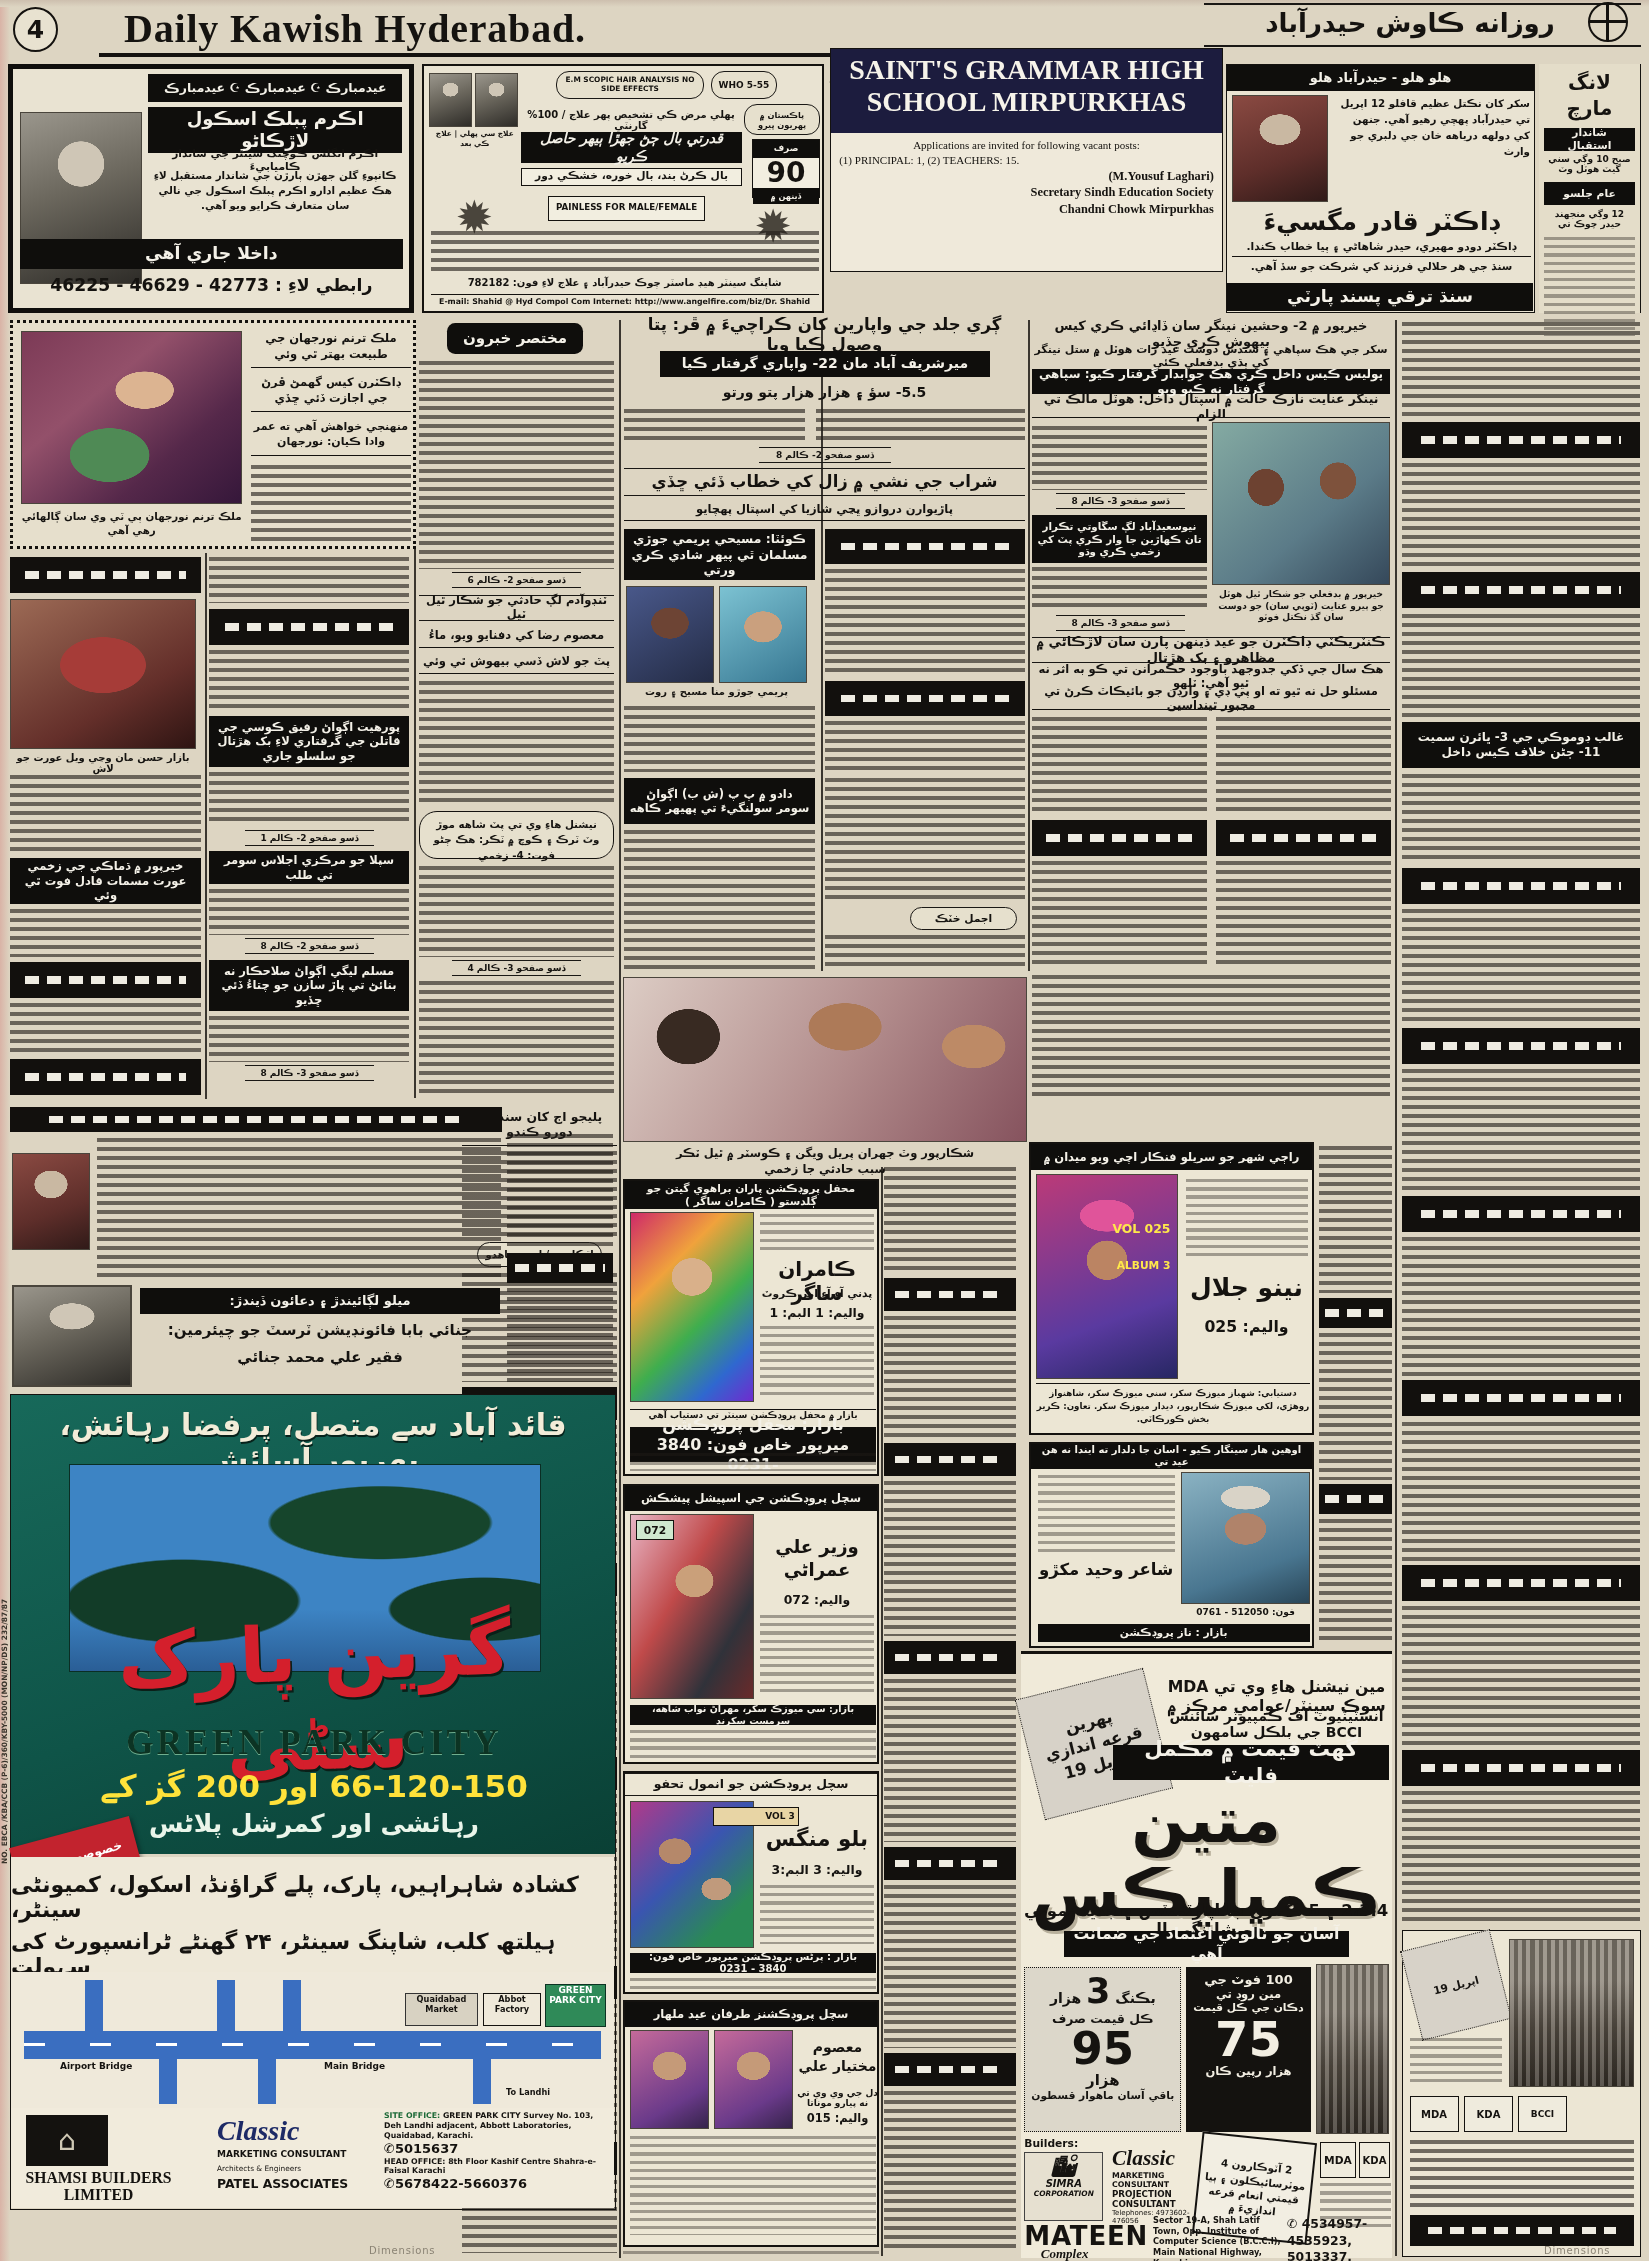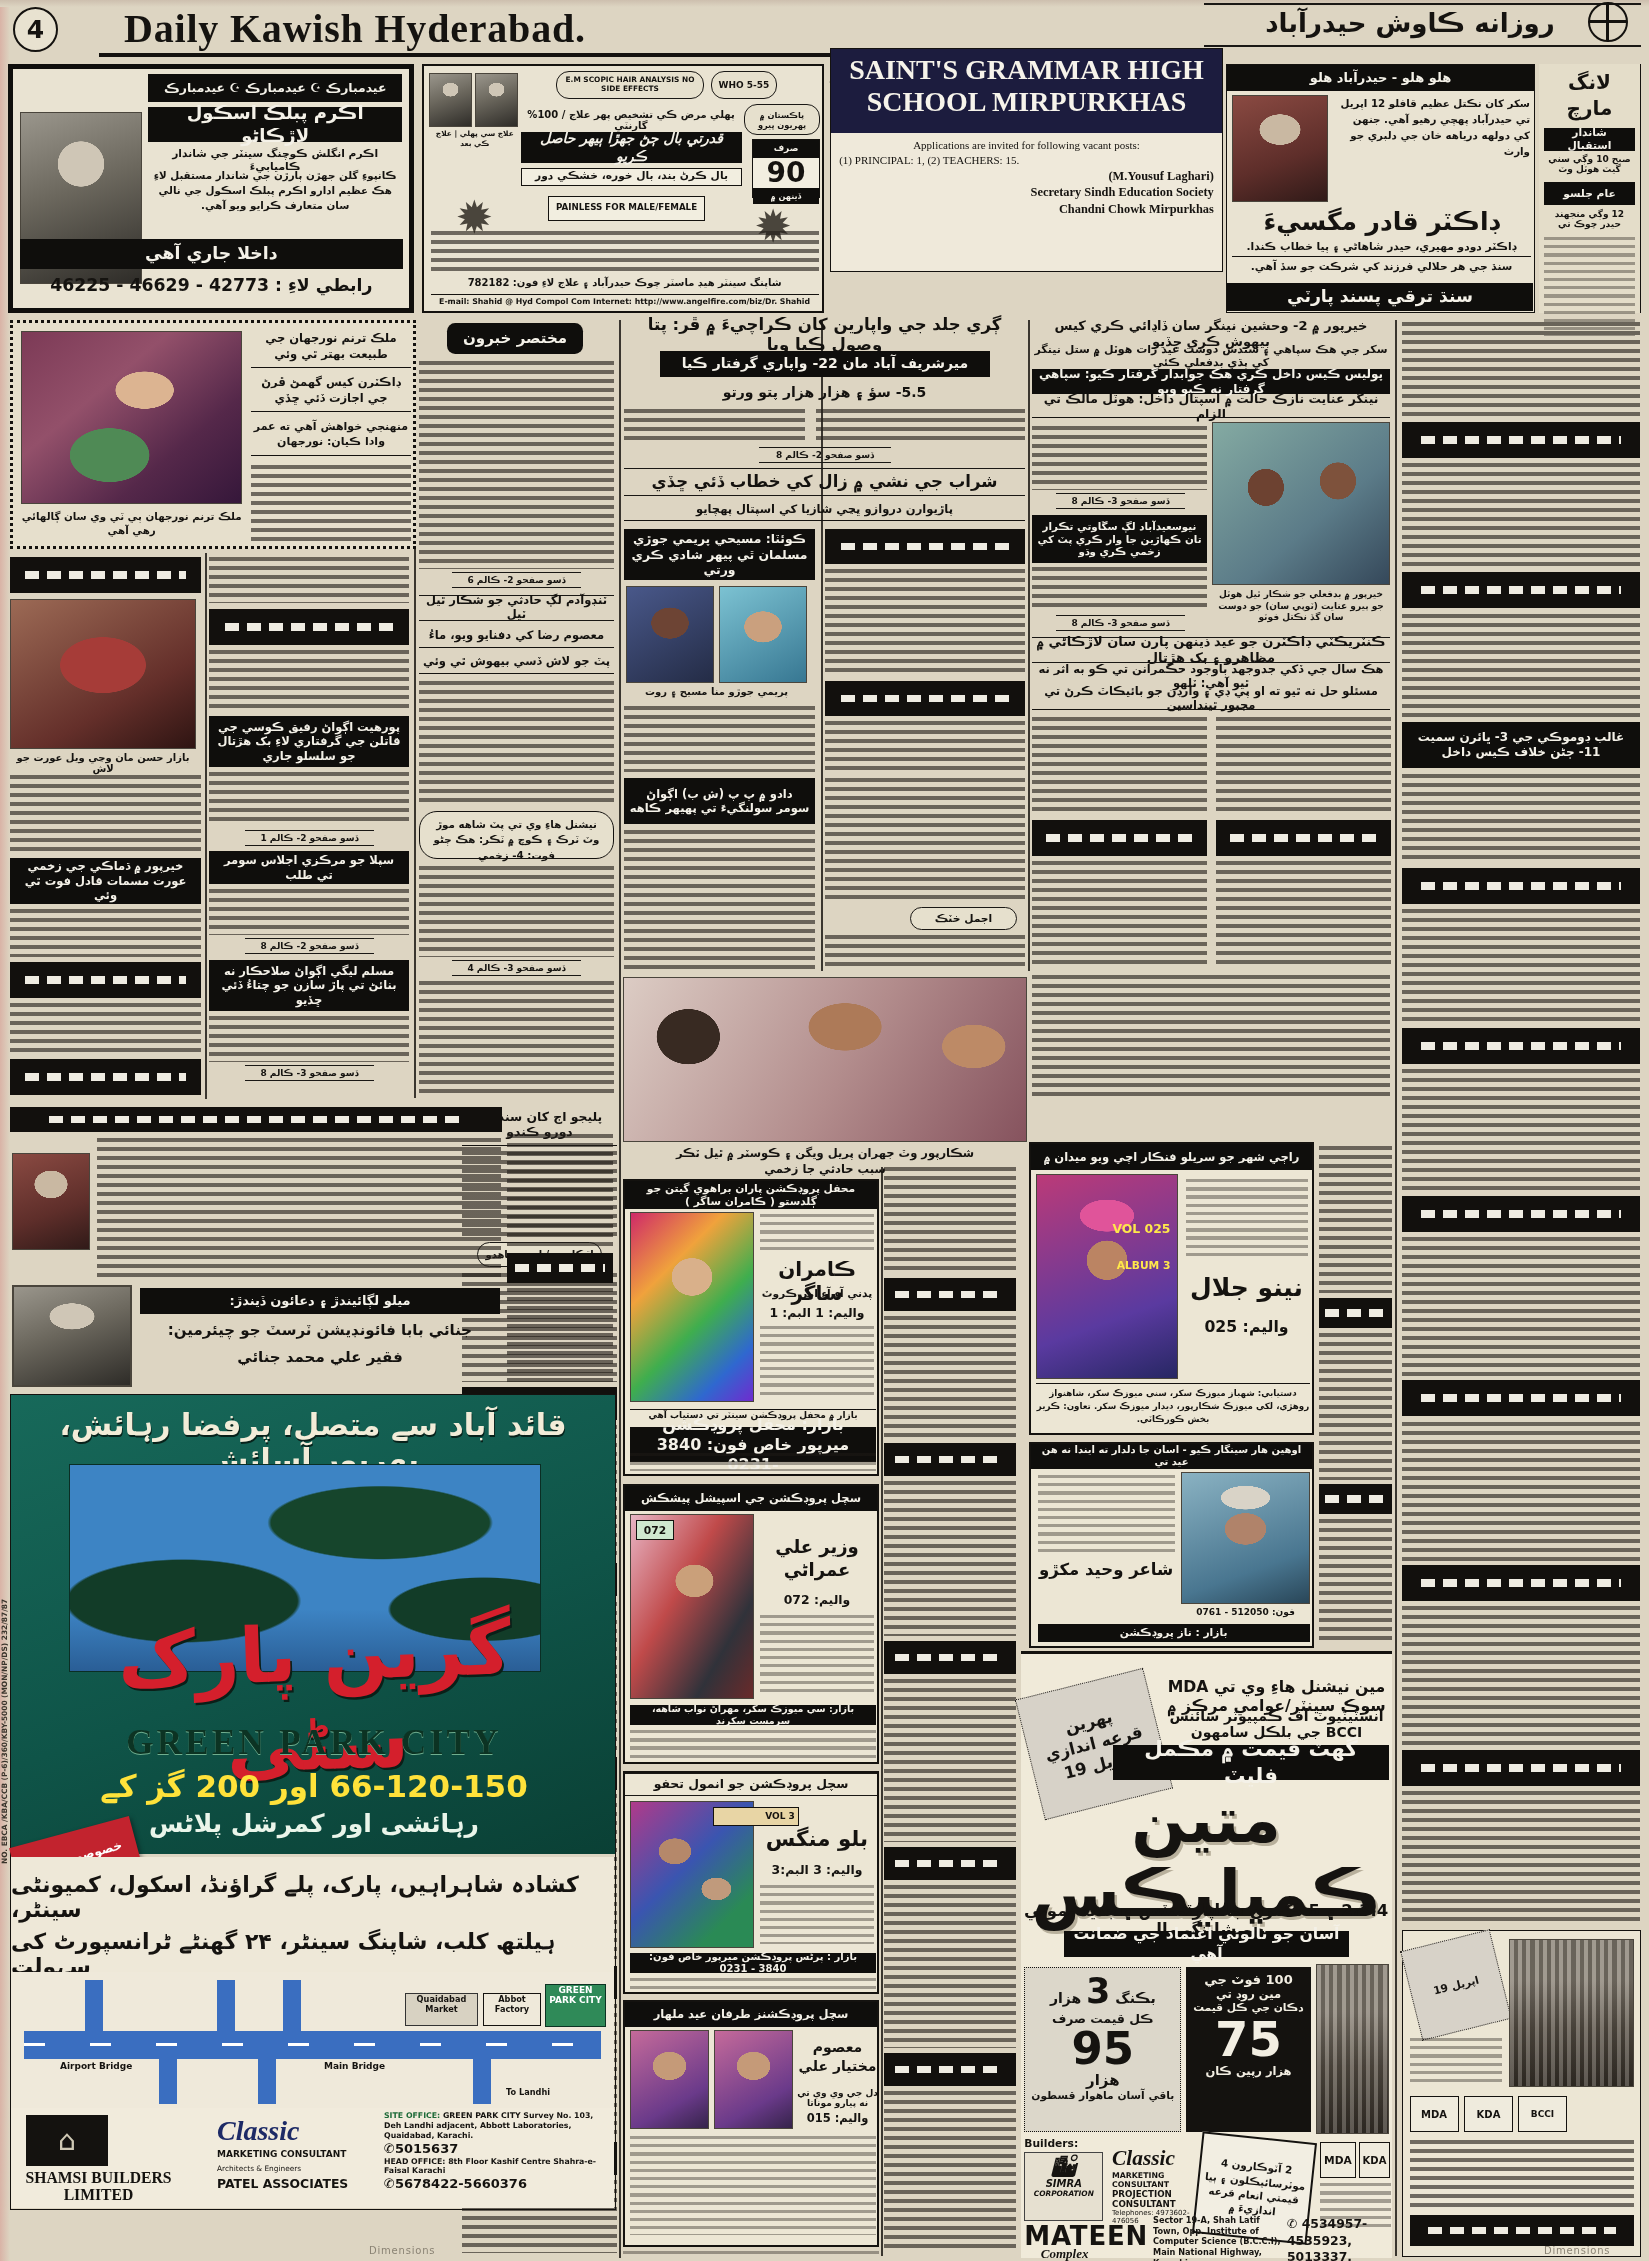--- a/index.html
+++ b/index.html
@@ -66,21 +66,21 @@
   <div class="a hr" style="left:1204px;top:45px;width:437px;"></div>
   <div class="a" style="left:1588px;top:1.6px;width:40px;height:40px;border:2.5px solid #14120f;border-radius:50%;background:
        linear-gradient(#14120f,#14120f) 50% 0/3.3px 100% no-repeat,
        linear-gradient(90deg,#14120f,#14120f) 0 50%/100% 3.3px no-repeat;"></div>
 
   <div class="a" style="left:8.2px;top:64px;width:406px;height:249px;border:5px solid #0f0e0c;background:#e9e3d2;">
     <div class="a ph ph-man" style="left:6.6px;top:43px;width:122px;height:172px;"></div>
     <div class="a bar rtl" style="left:135px;top:5px;width:254px;height:28px;font-size:12.4px;">
         <span>عيدمبارڪ ☪ عيدمبارڪ ☪ عيدمبارڪ</span>
       </div>
-    <div class="a bar rtl" style="left:135px;top:38px;width:254px;height:35px;font-size:18px;">
+    <div class="a bar rtl" style="left:135px;top:38px;width:254px;height:46px;font-size:18px;">
         <span>اڪرم پبلڪ اسڪول لاڙڪاڻو</span>
       </div>
     <div class="a rtl b c" style="left:135px;top:78px;width:254px;font-size:10.7px;"><span>اڪرم انگلش ڪوچنگ سينٽر جي شاندار ڪاميابيءَ</span></div>
     <div class="a rtl c" style="left:135px;top:99px;width:254px;font-size:10.3px;font-weight:bold;line-height:1.45;"><span>ڪانپوءِ گلن جهڙن ٻارڙن جي شاندار مستقبل لاءِ هڪ عظيم ادارو اڪرم پبلڪ اسڪول جي نالي سان متعارف ڪرايو ويو آهي.</span></div>
     <div class="a bar rtl" style="left:6.6px;top:170px;width:383px;height:30px;font-size:17.3px;">
         <span>داخلا جاري آهي</span>
       </div>
     <div class="a rtl c b" style="left:6.6px;top:206px;width:383px;font-size:17.3px;"><span>رابطي لاءِ : 42773 - 46629 - 46225</span></div>
   </div>
 

